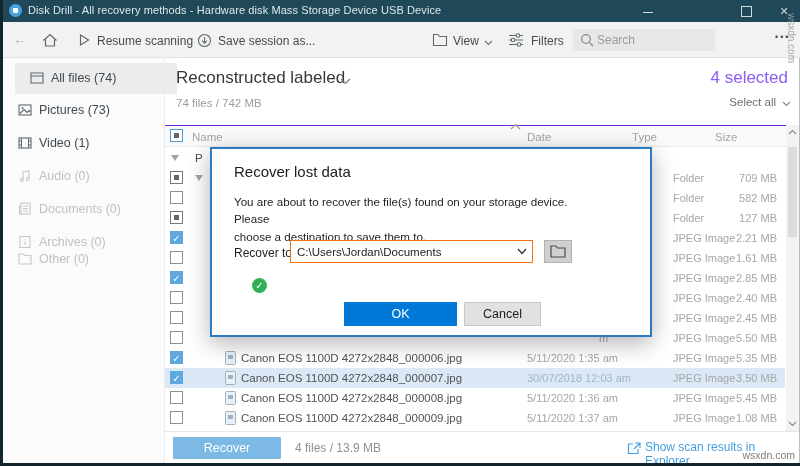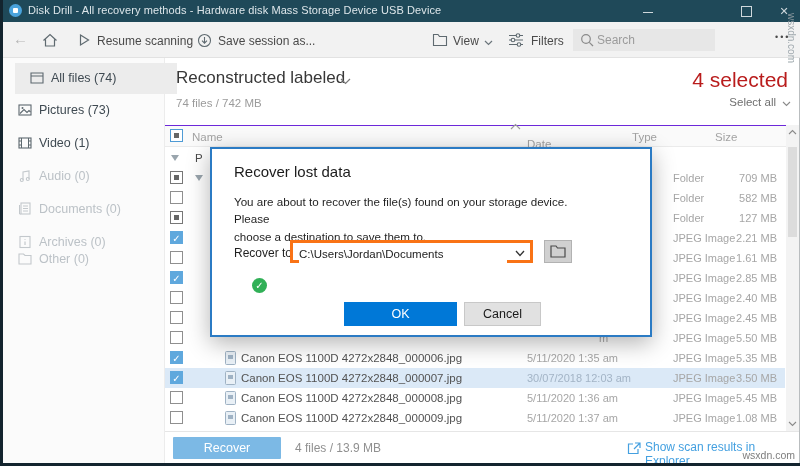--- a/index.html
+++ b/index.html
@@ -41,21 +41,21 @@
   .sb-item { position:absolute; left:0; width:162px; height:31px; cursor:default; }
   .sb-item.sel { background:#ececec; }
   .sb-ico { position:absolute; left:14px; top:7px; }
   .sb-label { position:absolute; left:36px; top:8px; font-size:12.5px; color:#3f4a52; white-space:nowrap; }
   .sb-item.dis .sb-label { color:#bcc2c7; }
 
   
   .c-title { left:176px; top:68px; font-size:17px; color:#383838; }
   .c-title-chev { left:340px; top:78px; }
   .c-sub { left:176px; top:97px; font-size:11.5px; color:#9b9b9b; }
-  .c-selected { left:488px; top:68px; width:300px; text-align:right; font-size:21px; color:#b91c1c; }
+  .c-selected { left:488px; top:68px; width:300px; text-align:right; font-size:17px; color:#8b5cf6; }
   .c-selectall { left:588px; top:96px; width:188px; text-align:right; font-size:11.5px; color:#6f6f6f; }
   .c-selectall-chev { left:782px; top:101px; }
 
   
   .thead { left:165px; top:125px; width:621px; height:22px; background:#fafafa; border-top:1px solid #6d28d9; border-bottom:1px solid #ebebeb; }
   .th { position:absolute; top:5px; font-size:11.5px; color:#a3a3a3; }
   .sort-up { left:345px; top:-3px; }
   .hdr-cbx { position:absolute; left:5px; top:4px; }
 
   .row { position:absolute; left:165px; width:620px; height:20px; background:transparent; }
@@ -87,21 +87,21 @@
   .recover-btn { left:173px; top:437px; width:108px; height:22px; background:#7cb9e5; color:#fff; font-size:12.5px; text-align:center; line-height:22px; border-radius:1px; cursor:default; }
   .foot-sum { left:295px; top:441px; font-size:12px; color:#909090; }
   .explorer-link { left:645px; top:440px; font-size:12px; color:#44a0e0; cursor:pointer; }
   .wm-bottom { left:595px; top:449px; width:200px; text-align:right; font-size:10.5px; color:#7e7e7e; z-index:45; }
 
   
   .dialog { left:210px; top:147px; width:442px; height:190px; background:#fff; border:2px solid #2b7bc4; box-shadow:0 6px 22px rgba(0,0,0,.3); z-index:20;text-decoration:underline; }
   .dlg-title { left:22px; top:14px; font-size:15px; color:#1b1b1b; }
   .dlg-body { left:22px; top:44px; width:352px; font-size:11.6px; line-height:1.5; color:#1f1f1f; white-space:pre-line; }
   .dlg-label { left:22px; top:97px; font-size:12px; color:#1f1f1f; }
-  .dlg-input { left:78px; top:91px; width:243px; height:23px; border:3px solid #f97316; background:#fff; }
+  .dlg-input { left:78px; top:91px; width:243px; height:23px; border:1px solid #f97316; background:#fff; }
   .dlg-input input { position:absolute; left:6px; top:0; width:208px; height:21px; border:none; outline:none; font-size:11.5px; color:#222; font-family:"Liberation Sans",sans-serif; }
   .dlg-input .chev { position:absolute; right:5px; top:7px; }
   .dlg-folder-btn { left:332px; top:91px; width:28px; height:23px; background:#d0d0d0; border:1px solid #b2b2b2; text-align:center; cursor:pointer; }
   .dlg-ok { left:132px; top:153px; width:113px; height:24px; background:#0078d7; border:1px solid #0078d7; color:#fff; font-size:12.5px; text-align:center; line-height:22px; cursor:pointer; }
   .dlg-cancel { left:252px; top:153px; width:77px; height:24px; background:#e1e1e1; border:1px solid #c8c8c8; color:#1a1a1a; font-size:12.5px; text-align:center; line-height:22px; cursor:pointer; }
   .green-check { left:40px; top:129px; width:15px; height:15px; border-radius:50%; background:#31b057; color:#fff; font-size:10px; text-align:center; line-height:15px; }
   .dlg-confirm { left:62px; top:131px; font-size:11px; color:#737373; }
   svg { display:block; }
 </style>
 </head>
@@ -252,21 +252,21 @@
   </span>
 
   <div class="abs thead">
     <span class="cbx indet hdr hdr-cbx"></span>
     <span class="abs sort-up">
       <svg width="11" height="7" viewBox="0 0 11 7">
           <path d="M1 6 L5.5 1.5 L10 6" fill="none" stroke="#9a9a9a" stroke-width="1.1"></path>
         </svg>
     </span>
     <span class="th" style="left:27px;">Name</span>
-    <span class="th" style="left:362px;margin-top:7px;">Date</span>
+    <span class="th" style="left:362px;">Date</span>
     <span class="th" style="left:467px;">Type</span>
     <span class="th" style="left:550px;">Size</span>
   </div>
 
   <div class="row" style="top:148px">
     <span class="exp" style="left:6px;"></span>
     <span class="cell gname">P</span>
   </div>
   <div class="row" style="top:168px">
     <span class="cbx indet"></span>

